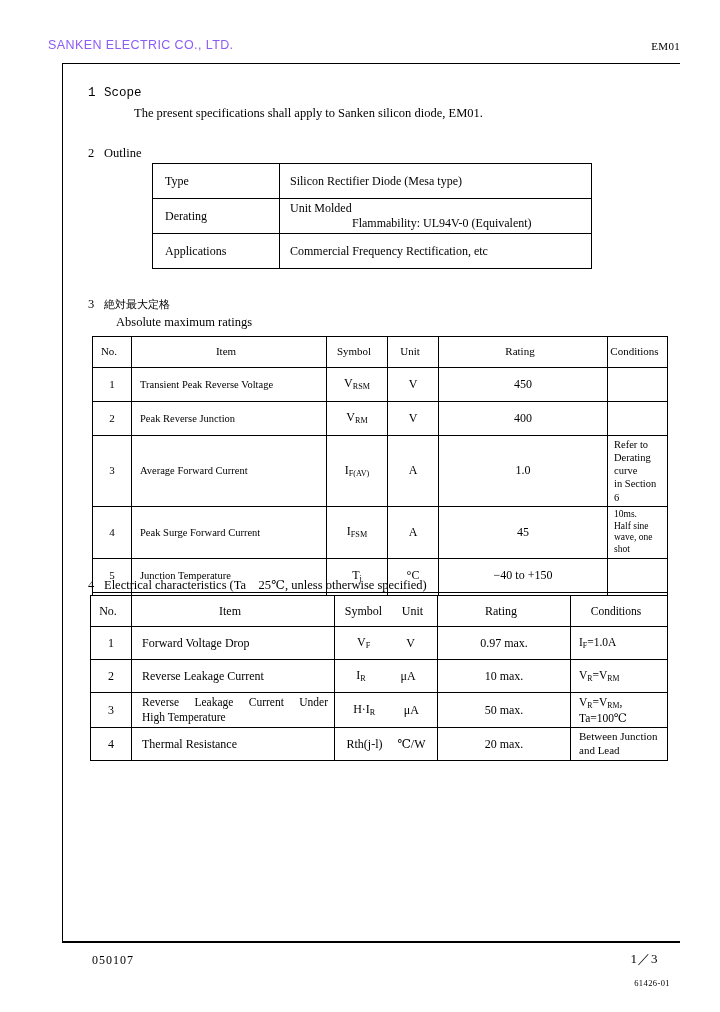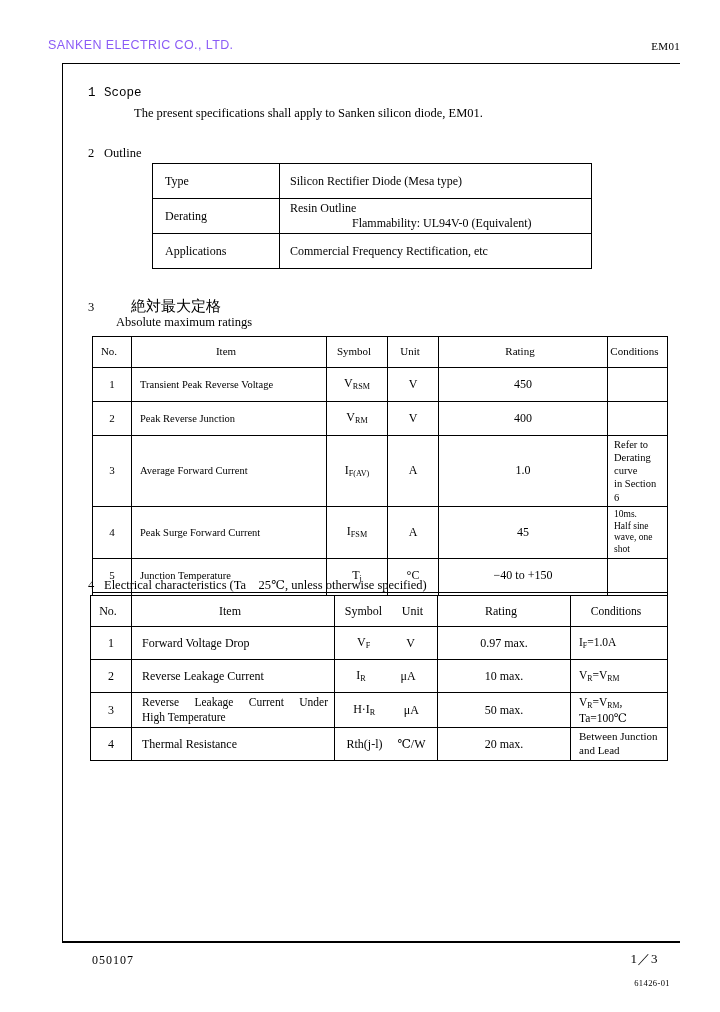--- a/index.html
+++ b/index.html
@@ -81,22 +81,21 @@
     display: inline-block;
     width: 16px;
   }
   .sec-body {
     position: absolute;
     font-size: 12.5px;
     white-space: nowrap;
   }
   .jp {
     font-family: "DejaVu Sans", sans-serif;
-    font-size: 15px;
-    margin-left: 27px;
+    font-size: 11px;
   }
 
   
   table.doc {
     position: absolute;
     border-collapse: collapse;
     font-size: 11px;
     background: #fff;
   }
   table.doc td, table.doc th {
@@ -233,21 +232,21 @@
   </div>
 
   <table class="doc" id="outline-table">
     <tbody>
       <tr>
         <td class="lbl">Type</td>
         <td class="val"><span>Silicon Rectifier Diode (Mesa type)</span></td>
       </tr>
       <tr>
         <td class="lbl">Derating</td>
-        <td class="val"><span>Resin Outline</span><span class="val-flam">Flammability: UL94V-0 (Equivalent)</span></td>
+        <td class="val"><span>Unit Molded</span><span class="val-flam">Flammability: UL94V-0 (Equivalent)</span></td>
       </tr>
       <tr>
         <td class="lbl">Applications</td>
         <td class="val"><span>Commercial Frequency Rectification, etc</span></td>
       </tr>
     </tbody>
   </table>
 
   <div class="sec-head" style="left:88px; top:297px;">
     <span class="sec-num">3</span><span class="jp">絶対最大定格</span>

